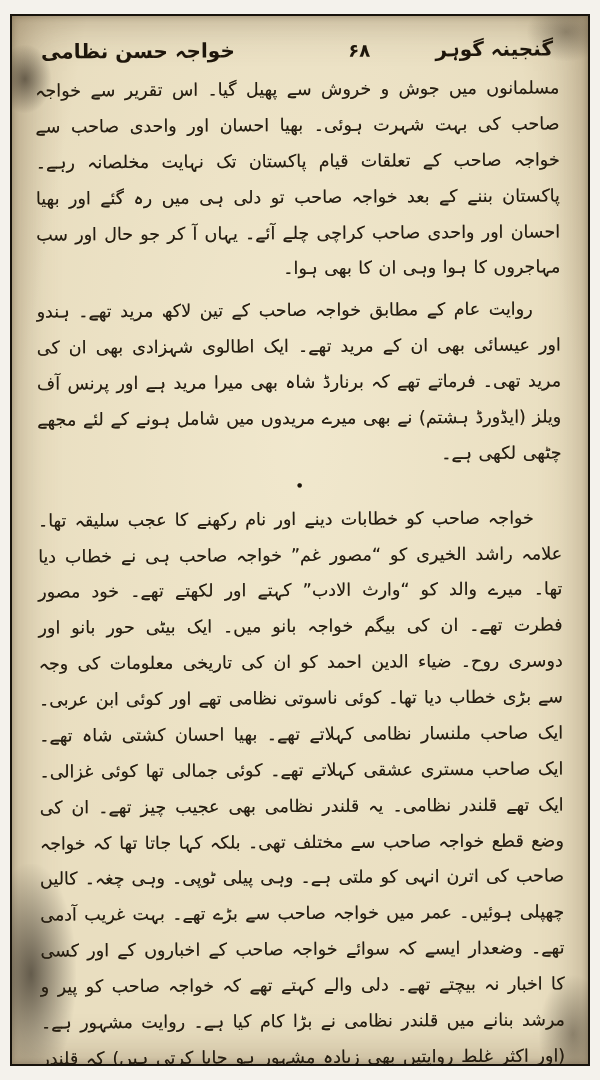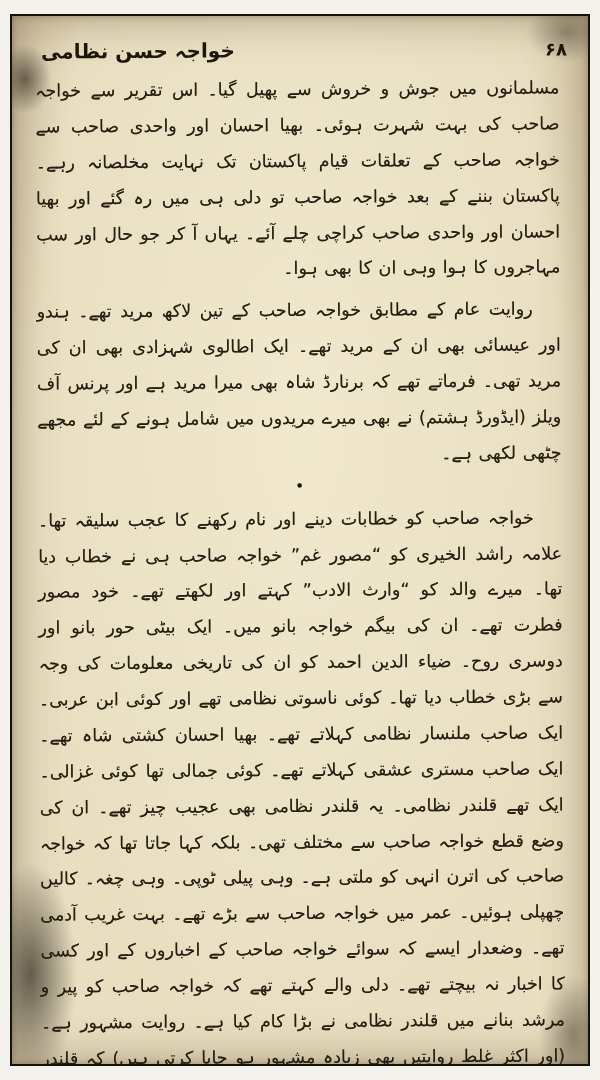--- a/index.html
+++ b/index.html
@@ -87,20 +87,21 @@
 
 <div class="scan-page">
   <div class="stain stain-tl"></div>
   <div class="stain stain-bl"></div>
   <div class="stain stain-br"></div>
   <div class="stain stain-tr"></div>
 
   <div class="page-inner">
 
     <header class="page-header">
+      <span class="h-right">گنجینہ گوہر</span>
       <span class="h-num">۶۸</span>
       <span class="h-left">خواجہ حسن نظامی</span>
     </header>
 
     <main class="page-body">
       <p>مسلمانوں میں جوش و خروش سے پھیل گیا۔ اس تقریر سے خواجہ صاحب کی بہت شہرت ہوئی۔ بھیا احسان اور واحدی صاحب سے خواجہ صاحب کے تعلقات قیام پاکستان تک نہایت مخلصانہ رہے۔ پاکستان بننے کے بعد خواجہ صاحب تو دلی ہی میں رہ گئے اور بھیا احسان اور واحدی صاحب کراچی چلے آئے۔ یہاں آ کر جو حال اور سب مہاجروں کا ہوا وہی ان کا بھی ہوا۔</p>
       <p class="indent">روایت عام کے مطابق خواجہ صاحب کے تین لاکھ مرید تھے۔ ہندو اور عیسائی بھی ان کے مرید تھے۔ ایک اطالوی شہزادی بھی ان کی مرید تھی۔ فرماتے تھے کہ برنارڈ شاہ بھی میرا مرید ہے اور پرنس آف ویلز (ایڈورڈ ہشتم) نے بھی میرے مریدوں میں شامل ہونے کے لئے مجھے چٹھی لکھی ہے۔</p>
       <div class="separator">•</div>
       <p class="indent">خواجہ صاحب کو خطابات دینے اور نام رکھنے کا عجب سلیقہ تھا۔ علامہ راشد الخیری کو “مصور غم” خواجہ صاحب ہی نے خطاب دیا تھا۔ میرے والد کو “وارث الادب” کہتے اور لکھتے تھے۔ خود مصور فطرت تھے۔ ان کی بیگم خواجہ بانو میں۔ ایک بیٹی حور بانو اور دوسری روح۔ ضیاء الدین احمد کو ان کی تاریخی معلومات کی وجہ سے بڑی خطاب دیا تھا۔ کوئی ناسوتی نظامی تھے اور کوئی ابن عربی۔ ایک صاحب ملنسار نظامی کہلاتے تھے۔ بھیا احسان کشتی شاہ تھے۔ ایک صاحب مستری عشقی کہلاتے تھے۔ کوئی جمالی تھا کوئی غزالی۔ ایک تھے قلندر نظامی۔ یہ قلندر نظامی بھی عجیب چیز تھے۔ ان کی وضع قطع خواجہ صاحب سے مختلف تھی۔ بلکہ کہا جاتا تھا کہ خواجہ صاحب کی اترن انہی کو ملتی ہے۔ وہی پیلی ٹوپی۔ وہی چغہ۔ کالیں چھپلی ہوئیں۔ عمر میں خواجہ صاحب سے بڑے تھے۔ بہت غریب آدمی تھے۔ وضعدار ایسے کہ سوائے خواجہ صاحب کے اخباروں کے اور کسی کا اخبار نہ بیچتے تھے۔ دلی والے کہتے تھے کہ خواجہ صاحب کو پیر و مرشد بنانے میں قلندر نظامی نے بڑا کام کیا ہے۔ روایت مشہور ہے۔ (اور اکثر غلط روایتیں بھی زیادہ مشہور ہو جایا کرتی ہیں) کہ قلندر نظامی کا کام ہی یہ تھا کہ خواجہ صاحب کو</p>
     </main>

